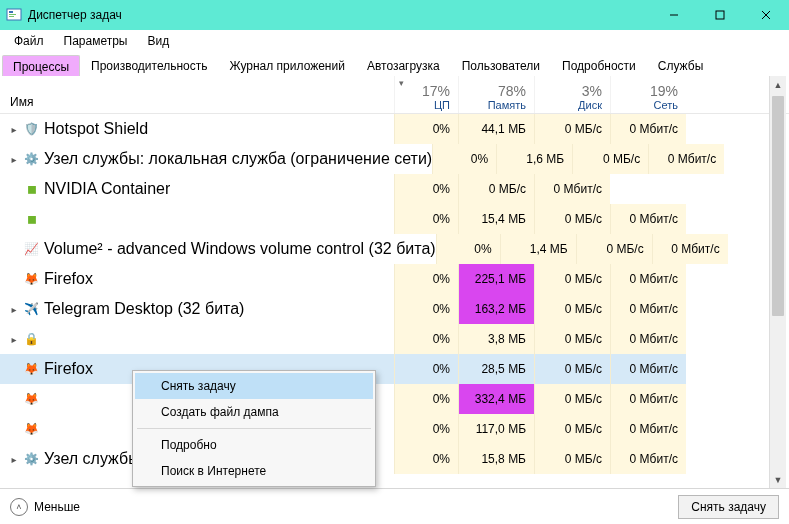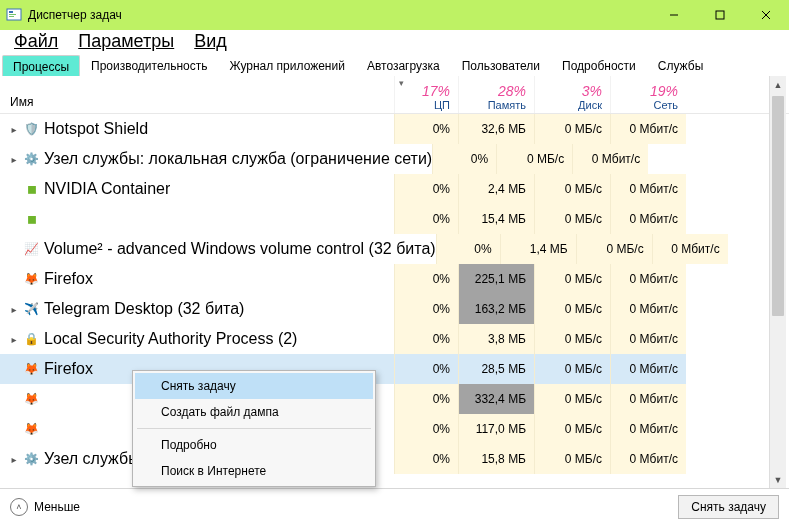--- a/index.html
+++ b/index.html
@@ -1,41 +1,41 @@
 <!DOCTYPE html>
 <html><head>
 <meta charset="utf-8">
 <style>
   * { box-sizing: border-box; font-family: "Segoe UI", Tahoma, sans-serif; }
   html, body { margin:0; padding:0; }
   body { width:789px; height:524px; background:#fff; font-size:12px; color:#000; position:relative; overflow:hidden; }
 
   
-  .titlebar { height:30px; background:#bef264; display:flex; align-items:center; padding-left:6px; }
+  .titlebar { height:30px; background:#5eead4; display:flex; align-items:center; padding-left:6px; }
   .title-icon { width:16px; height:16px; display:inline-block; margin-right:6px; }
   .title-text { font-size:12px; color:#000; flex:1; }
   .win-btn { width:46px; height:30px; display:flex; align-items:center; justify-content:center; }
   .win-btn svg { display:block; }
 
   
   .menubar { height:22px; display:flex; align-items:center; padding:0 4px; background:#fff; }
-  .menu-item { padding:2px 10px; font-size:18px;text-decoration:underline; }
+  .menu-item { padding:2px 10px; font-size:12px; }
 
   
   .tabs { display:flex; align-items:flex-end; padding:2px 2px 0 2px; background:#fff; border-bottom:1px solid #d0d0d0; }
   .tab { padding:4px 10px 5px 10px; border:1px solid transparent; font-size:12px; position:relative; }
-  .tab.active { border:1px solid #d0d0d0; border-bottom:1px solid #fff; background:#5eead4; margin-bottom:-1px; border-radius:2px 2px 0 0;}
+  .tab.active { border:1px solid #d0d0d0; border-bottom:1px solid #fff; background:#f0abfc; margin-bottom:-1px; border-radius:2px 2px 0 0;}
 
   
   .table-area { position:absolute; top:76px; left:0; right:0; bottom:36px; background:#fff; overflow:hidden; }
 
   .grid-header { display:flex; align-items:flex-end; border-bottom:1px solid #e8e8e8; height:38px; }
   .col-name-h { flex:0 0 394px; padding:0 0 4px 10px; font-size:12px; color:#000; display:flex; align-items:flex-end; height:100%; }
   .col-h { text-align:right; padding:2px 8px 2px 4px; border-left:1px solid #f2f2f2; height:100%; display:flex; flex-direction:column; justify-content:flex-end; }
-  .col-h .pct { font-size:14px; color:#ec4899;font-style:italic; }
+  .col-h .pct { font-size:14px; color:#737373; }
   .col-h .lab { font-size:11px; color:#1a4b8c; }
   .col-cpu { flex:0 0 64px; position:relative; }
   .col-mem { flex:0 0 76px; }
   .col-disk { flex:0 0 76px; }
   .col-net { flex:0 0 76px; }
   .sortmark { position:absolute; top:2px; left:4px; font-size:9px; color:#6a6a6a; }
   .scroll-gutter-h { flex:0 0 auto; width:103px; }
 
   .rows { position:absolute; top:38px; left:0; right:0; bottom:0; overflow:hidden; }
   .row { display:flex; height:30px; align-items:center; }
@@ -43,21 +43,21 @@
   .row.selected .cell { background:#d6e9f7 !important; }
 
   .cell-name { flex:0 0 394px; height:100%; display:flex; align-items:center; padding-left:8px; gap:4px; }
   .arrow { width:12px; text-align:center; font-size:10px; color:#555; }
   .arrow.blank { visibility:hidden; }
   .proc-icon { width:16px; height:16px; display:flex; align-items:center; justify-content:center; }
   .proc-label { font-size:16px; white-space:nowrap; overflow:hidden; text-overflow:ellipsis; }
 
   .cell { height:100%; display:flex; align-items:center; justify-content:flex-end; padding-right:8px; font-size:12px; border-left:1px solid #f4eccf; }
   .warm1 { background:#fff8df; }
-  .warm2 { background:#a3a3a3; }
+  .warm2 { background:#d946ef; }
   .c-cpu { flex:0 0 64px; }
   .c-mem { flex:0 0 76px; }
   .c-disk{ flex:0 0 76px; }
   .c-net { flex:0 0 76px; }
   .scroll-gutter { flex:0 0 auto; width:103px; }
 
   
   .vscroll { position:absolute; right:3px; top:76px; bottom:36px; width:17px; background:#f0f0f0; border-left:1px solid #ddd; }
   .vscroll .up,.vscroll .down{ height:17px; display:flex; align-items:center; justify-content:center; color:#555; font-size:9px;}
   .vscroll .thumb{ position:absolute; left:2px; right:2px; top:20px; height:220px; background:#c9c9c9; border-radius:1px;}
@@ -125,21 +125,21 @@
 
 <div class="table-area">
   <div class="grid-header">
     <div class="col-name-h">Имя</div>
     <div class="col-h col-cpu">
       <span class="sortmark">▾</span>
       <span class="pct">17%</span>
       <span class="lab">ЦП</span>
     </div>
     <div class="col-h col-mem">
-      <span class="pct">28%</span>
+      <span class="pct">78%</span>
       <span class="lab">Память</span>
     </div>
     <div class="col-h col-disk">
       <span class="pct">3%</span>
       <span class="lab">Диск</span>
     </div>
     <div class="col-h col-net">
       <span class="pct">19%</span>
       <span class="lab">Сеть</span>
     </div>
@@ -147,44 +147,44 @@
   </div>
 
   <div class="rows" id="rows">
       <div class="row">
         <div class="cell-name">
           <span class="arrow">▸</span>
           <span class="proc-icon">🛡️</span>
           <span class="proc-label">Hotspot Shield</span>
         </div>
         <div class="cell c-cpu warm1">0%</div>
-        <div class="cell c-mem warm1">32,6 МБ</div>
+        <div class="cell c-mem warm1">44,1 МБ</div>
         <div class="cell c-disk warm1">0 МБ/с</div>
         <div class="cell c-net warm1">0 Мбит/с</div>
         <div class="scroll-gutter"></div>
       </div>
       <div class="row">
         <div class="cell-name">
           <span class="arrow">▸</span>
           <span class="proc-icon">⚙️</span>
           <span class="proc-label">Узел службы: локальная служба (ограничение сети)</span>
         </div>
         <div class="cell c-cpu warm1">0%</div>
+        <div class="cell c-mem warm1">1,6 МБ</div>
         <div class="cell c-disk warm1">0 МБ/с</div>
         <div class="cell c-net warm1">0 Мбит/с</div>
         <div class="scroll-gutter"></div>
       </div>
       <div class="row">
         <div class="cell-name">
           <span class="arrow blank">▸</span>
           <span class="proc-icon" style="color: rgb(111, 181, 43);">◼︎</span>
           <span class="proc-label">NVIDIA Container</span>
         </div>
         <div class="cell c-cpu warm1">0%</div>
-        <div class="cell c-mem warm1">2,4 МБ</div>
         <div class="cell c-disk warm1">0 МБ/с</div>
         <div class="cell c-net warm1">0 Мбит/с</div>
         <div class="scroll-gutter"></div>
       </div>
       <div class="row">
         <div class="cell-name">
           <span class="arrow blank">▸</span>
           <span class="proc-icon" style="color: rgb(111, 181, 43);">◼︎</span>
         </div>
         <div class="cell c-cpu warm1">0%</div>
@@ -226,21 +226,20 @@
         <div class="cell c-cpu warm1">0%</div>
         <div class="cell c-mem warm2">163,2 МБ</div>
         <div class="cell c-disk warm1">0 МБ/с</div>
         <div class="cell c-net warm1">0 Мбит/с</div>
         <div class="scroll-gutter"></div>
       </div>
       <div class="row">
         <div class="cell-name">
           <span class="arrow">▸</span>
           <span class="proc-icon">🔒</span>
-          <span class="proc-label">Local Security Authority Process (2)</span>
         </div>
         <div class="cell c-cpu warm1">0%</div>
         <div class="cell c-mem warm1">3,8 МБ</div>
         <div class="cell c-disk warm1">0 МБ/с</div>
         <div class="cell c-net warm1">0 Мбит/с</div>
         <div class="scroll-gutter"></div>
       </div>
       <div class="row selected">
         <div class="cell-name">
           <span class="arrow blank">▸</span>

